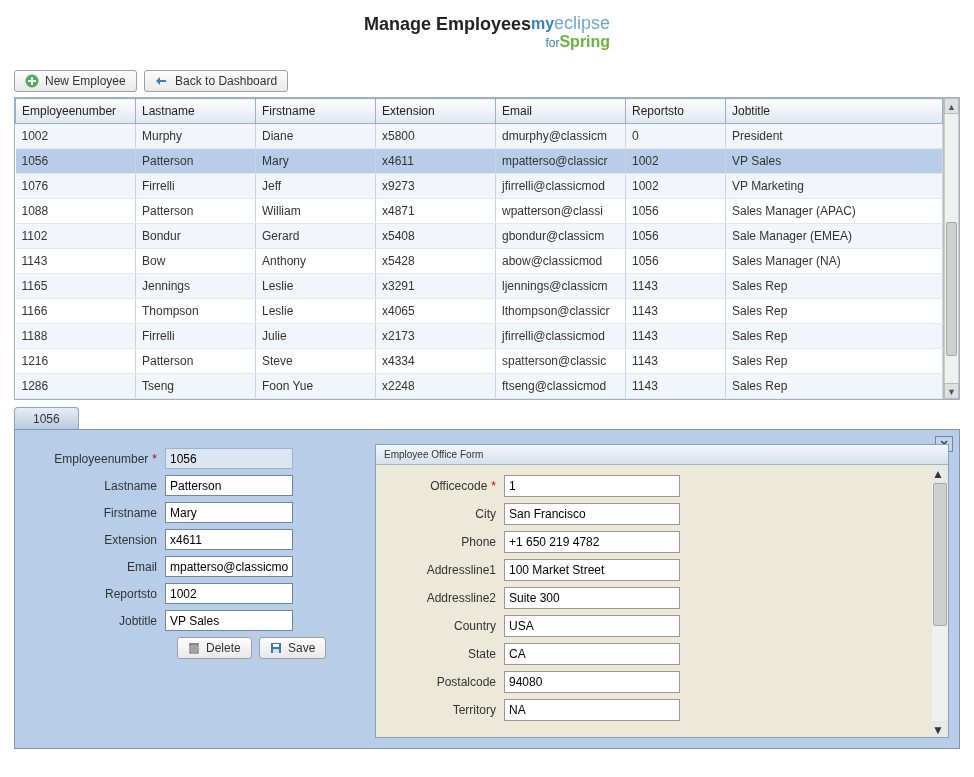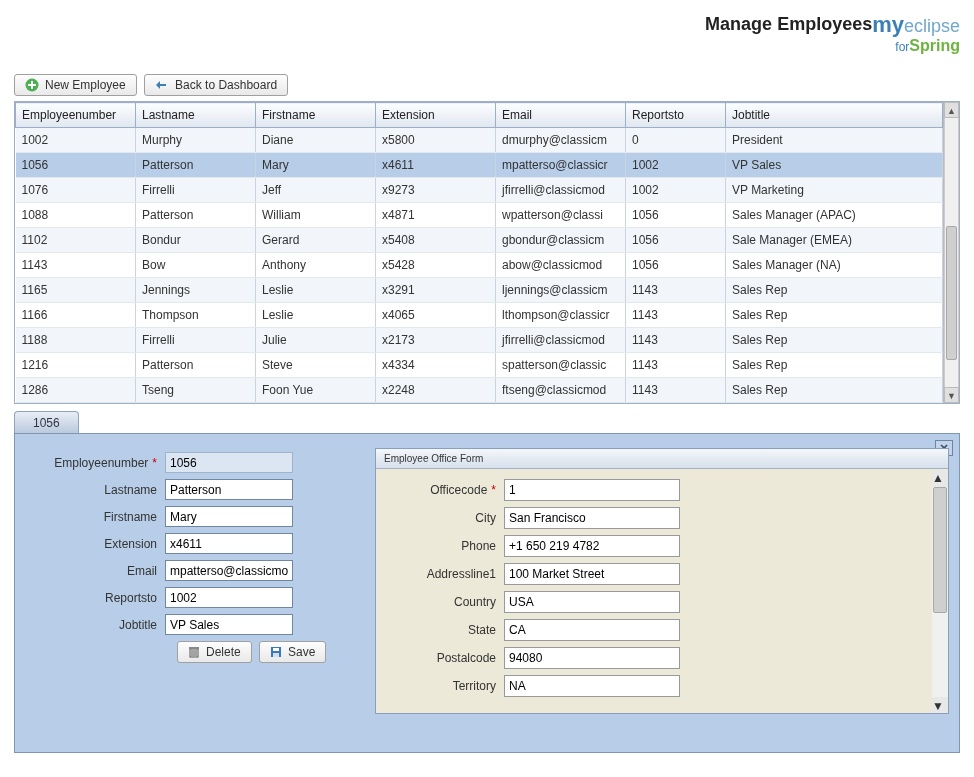--- a/index.html
+++ b/index.html
@@ -5,24 +5,24 @@
   * { box-sizing: border-box; }
   body {
     margin: 0;
     padding: 14px;
     font-family: Arial, Helvetica, sans-serif;
     font-size: 12px;
     background: #fff;
     color: #333;
     width: 974px;
   }
-  .header-row { display: flex; justify-content: flex-end; align-items: flex-start; margin-bottom: 20px;}
+  .header-row { display: flex; justify-content: center; align-items: flex-start; margin-bottom: 20px;}
   .page-title { font-size: 18px; font-weight: bold; color: #222; }
   .logo { text-align: right; line-height: 1; }
-  .logo .m1 { color:#3a80b6; font-weight:bold; font-size:22px; font-style:normal;}
+  .logo .m1 { color:#3a80b6; font-weight:bold; font-size:16px; font-style:normal;}
   .logo .m2 { color:#6fa8cc; font-size:18px;margin-top:20px; }
   .logo .sub { font-size:12px; display:block; margin-top:2px;}
   .logo .for { color:#3a80b6;}
   .logo .spring { color:#6db33f; font-weight:bold; font-size:16px;}
   .toolbar { margin-bottom: 5px; }
   .btn {
     display:inline-flex; align-items:center;
     padding: 3px 10px;
     background: linear-gradient(#fdfdfd,#e9e9e9);
     border: 1px solid #a0a0a0;
@@ -374,20 +374,24 @@
         </div>
         <div class="frow">
           <label>Phone</label>
           <input value="+1 650 219 4782" style="">
         </div>
         <div class="frow">
           <label>Addressline1</label>
           <input value="100 Market Street" style="">
         </div>
         <div class="frow">
+          <label>Addressline2</label>
+          <input value="Suite 300" style="">
+        </div>
+        <div class="frow">
           <label>Country</label>
           <input value="USA" style="">
         </div>
         <div class="frow">
           <label>State</label>
           <input value="CA" style="">
         </div>
         <div class="frow">
           <label>Postalcode</label>
           <input value="94080" style="">

